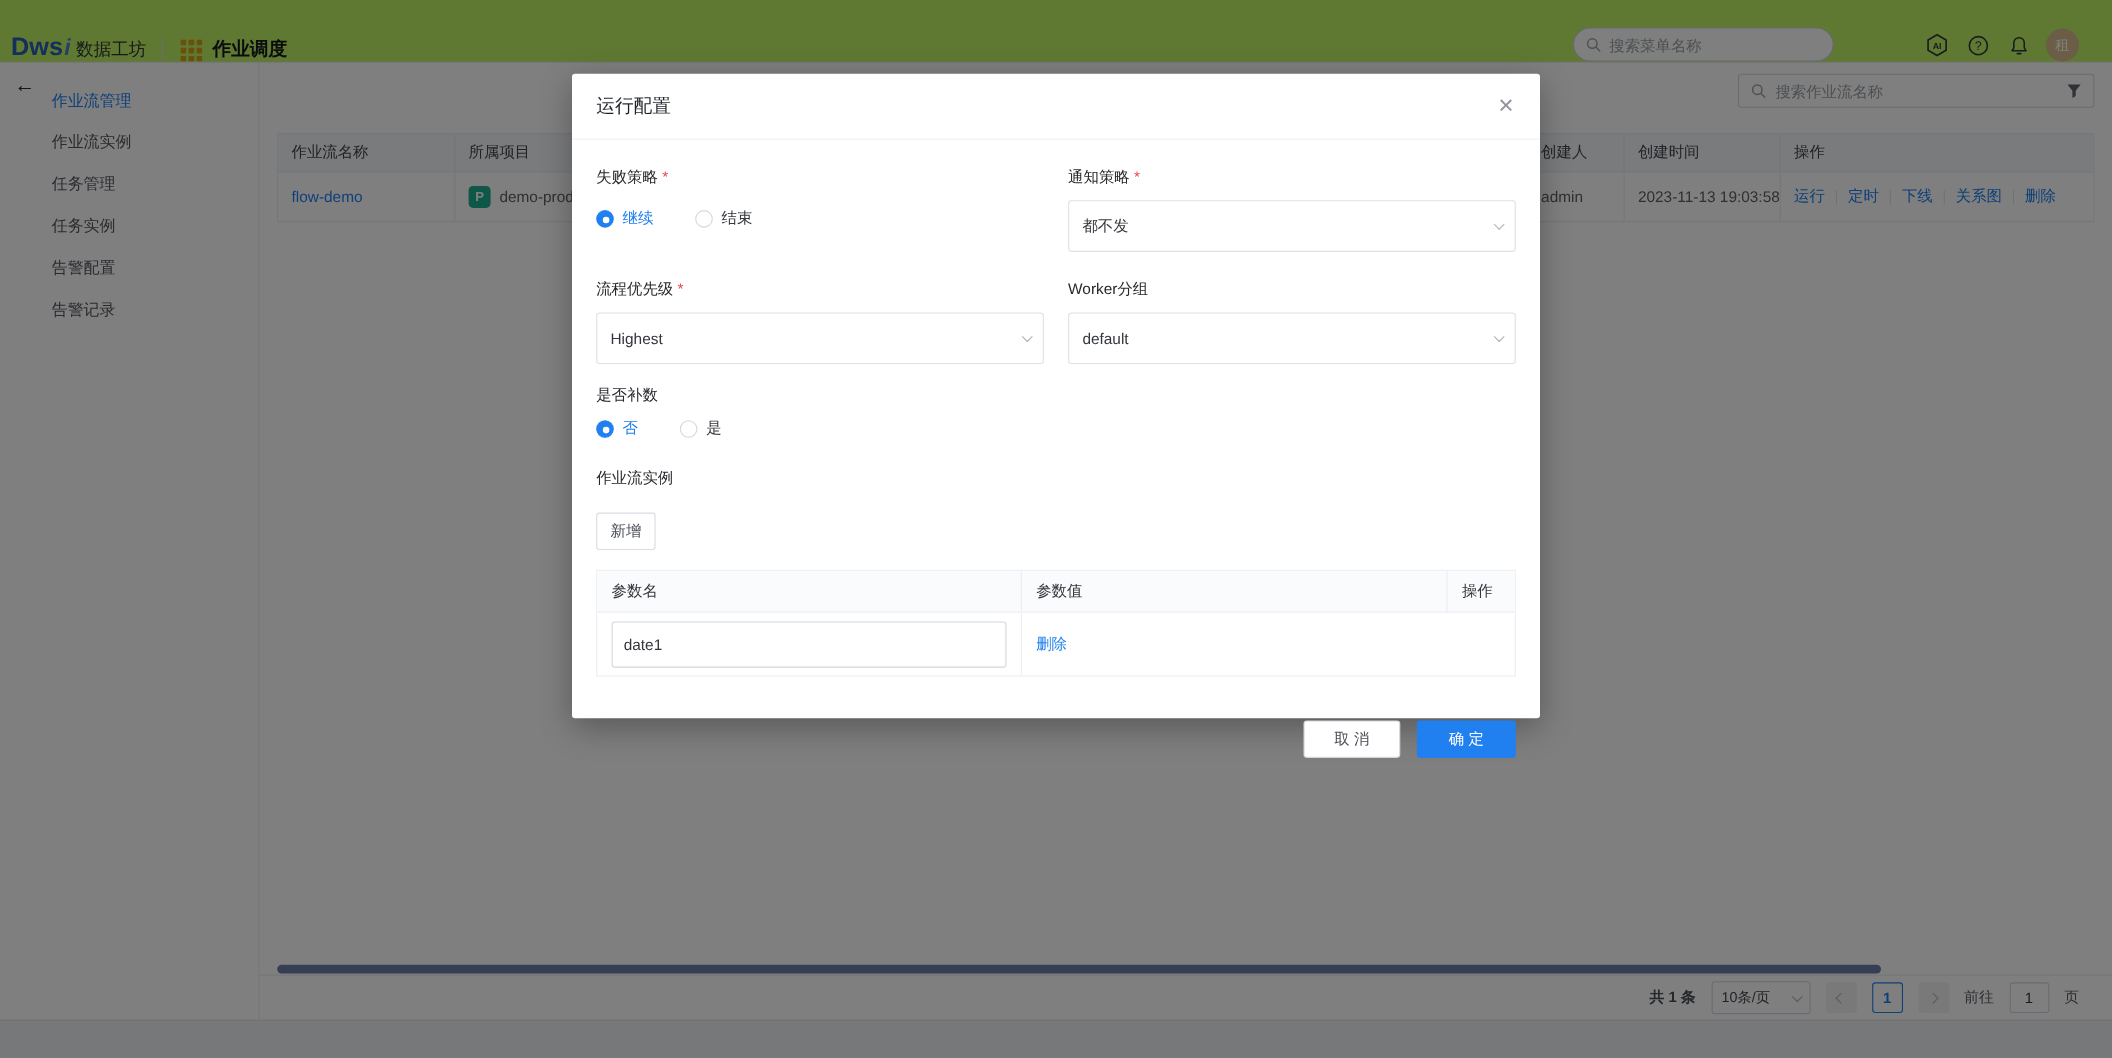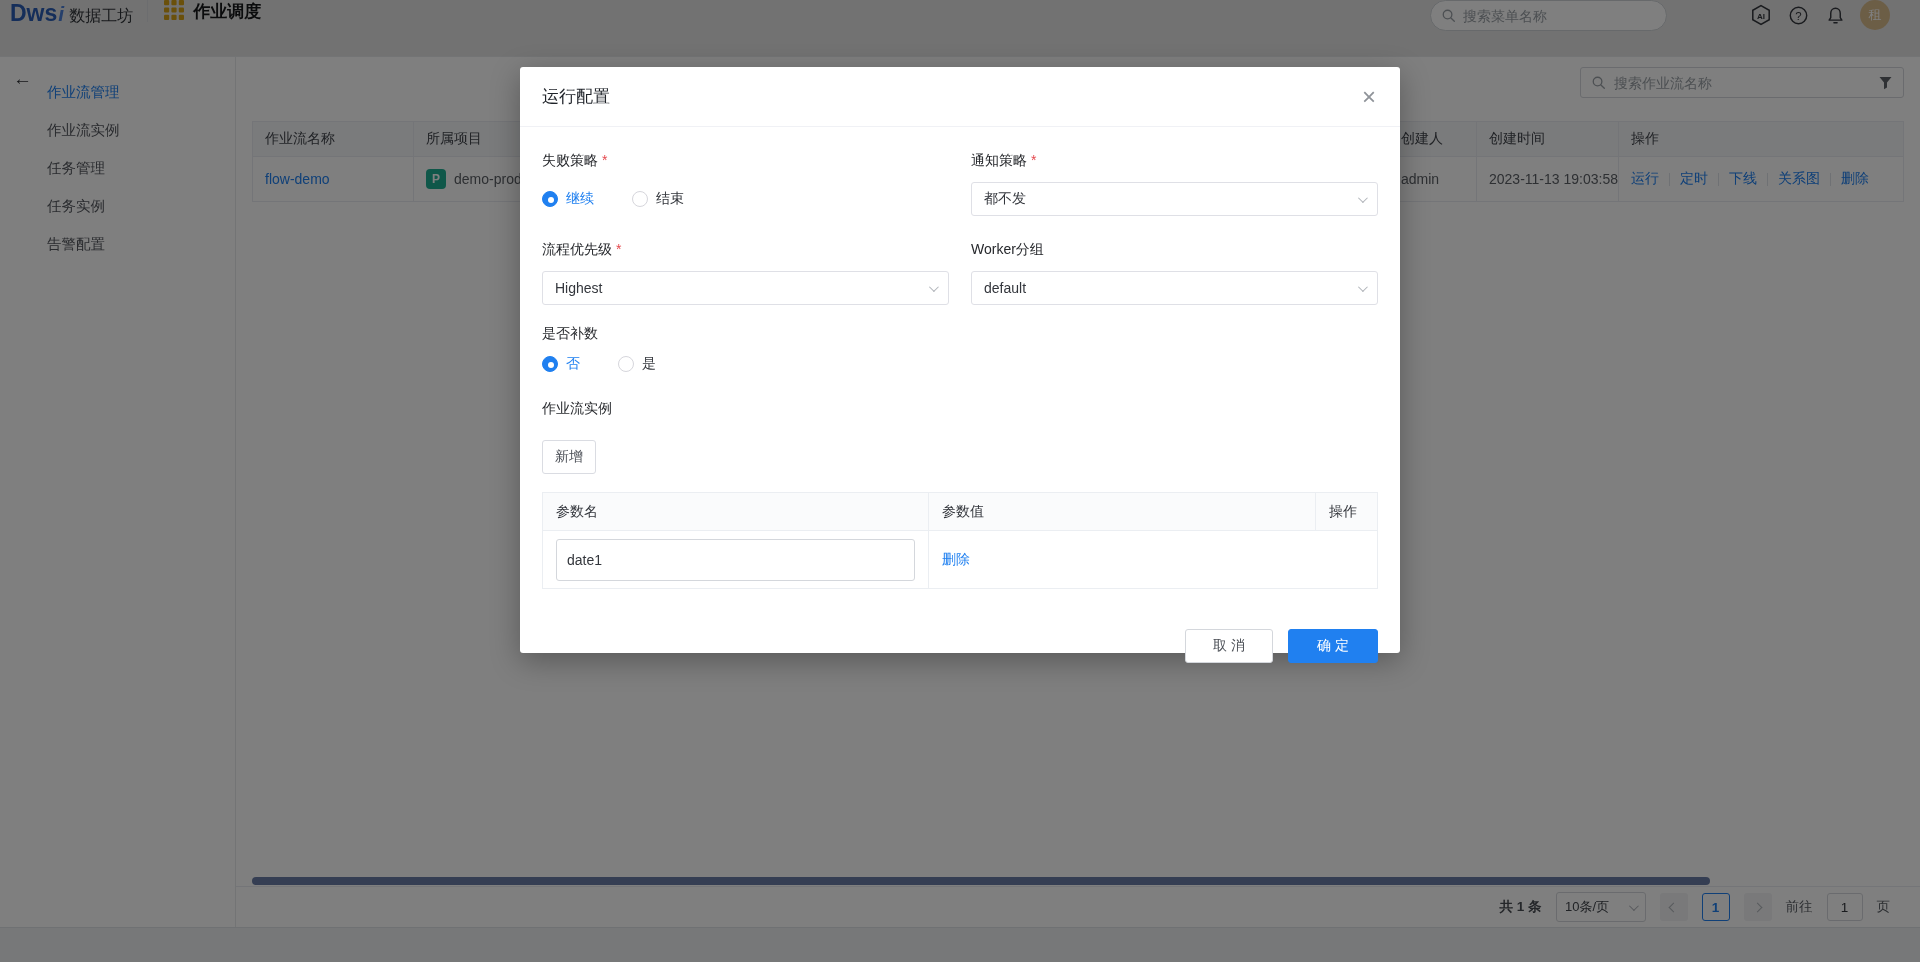--- a/index.html
+++ b/index.html
@@ -1,22 +1,22 @@
 <!DOCTYPE html>
 <html><head>
 <meta charset="utf-8">
 <style>
   * { margin:0; padding:0; box-sizing:border-box; }
   html,body { width:1920px; height:962px; }
   body { font-family:"Liberation Sans","DejaVu Sans",sans-serif; background:#fff; overflow:hidden; }
   .page { position:relative; width:1920px; height:962px; background:#fff; }
 
   
-  .app-header { position:absolute; left:0; top:0; width:1920px; height:57px; background:#e5e5e5;
-    border-bottom:1px solid #e6e8eb; display:flex; align-items:flex-start; padding-left:10px; }
+  .app-header { position:absolute; left:0; top:0; width:1920px; height:57px; background:#bef264;
+    border-bottom:1px solid #e6e8eb; display:flex; align-items:flex-end; padding-left:10px; }
   .logo { display:flex; align-items:baseline; cursor:pointer; }
   .logo-main { font-size:23px; font-weight:800; color:#2a5db4; letter-spacing:0; }
   .logo-i { font-size:21px; font-weight:800; font-style:italic; color:#4a7fd6; margin-left:1px; }
   .logo-product { font-size:16px; color:#2f3338; font-weight:500; margin-left:5px; }
   .hdr-divider { width:1px; height:22px; background:#d9dbde; margin:0 16px 0 14px; }
   .grid-icon { width:20px; height:20px; display:inline-block; }
   .app-title { font-size:17px; font-weight:700; color:#17181a; margin-left:9px; }
   .hdr-spacer { flex:1; }
   .hdr-search { width:237px; height:31px; border:1px solid #cfd3d7; border-radius:16px;
     display:flex; align-items:center; padding:0 10px; margin-right:82px; background:#fff; }
@@ -92,21 +92,21 @@
     border-radius:3px; box-shadow:0 8px 30px rgba(0,0,0,0.3); z-index:21; }
   .modal-header { height:60px; display:flex; align-items:center; justify-content:space-between;
     padding:0 24px 0 22px; border-bottom:1px solid #f0f1f5; }
   .modal-title { font-size:17px; font-weight:500; color:#1f2329; }
   .modal-close { font-size:24px; color:#8f9399; cursor:pointer; line-height:1; font-weight:300; }
   .modal-body { padding:0 22px; }
   .m-grid { display:grid; grid-template-columns:1fr 1fr; column-gap:22px; }
   .field-label { margin-top:25px; margin-bottom:12px; font-size:14px; color:#26282c; }
   .req { color:#e5484d; margin-left:4px; }
   .control-row { height:33px; display:flex; align-items:center; }
-  .select { height:34px; border:1px solid #dfe0e6; border-radius:3px; background:#fff; display:flex;
+  .select { height:47px; border:1px solid #dfe0e6; border-radius:3px; background:#fff; display:flex;
     align-items:center; justify-content:space-between; padding:0 12px; font-size:14px; color:#33363c; cursor:pointer; }
   .radio-group { display:flex; align-items:center; gap:38px;text-align:center; }
   .radio { display:flex; align-items:center; gap:8px; cursor:pointer; font-size:14px; color:#33363c; }
   .radio-dot { width:16px; height:16px; border-radius:50%; border:1px solid #d6d6dc; background:#fff;
     position:relative; flex:none; }
   .radio.checked .radio-dot { background:#2080f0; border-color:#2080f0; }
   .radio.checked .radio-dot::after { content:""; position:absolute; left:5px; top:5px; width:6px; height:6px;
     border-radius:50%; background:#fff; }
   .radio.checked { color:#2080f0; }
   .add-btn { margin-top:10px; width:54px; height:34px; border:1px solid #dadce2; border-radius:3px;
@@ -191,20 +191,21 @@
   </header>
 
   <aside class="sidebar">
     <span class="back-arrow">←</span>
     <ul class="side-menu">
       <li class="side-item active">作业流管理</li>
       <li class="side-item">作业流实例</li>
       <li class="side-item">任务管理</li>
       <li class="side-item">任务实例</li>
       <li class="side-item">告警配置</li>
+      <li class="side-item">告警记录</li>
     </ul>
   </aside>
 
   <main class="main">
     <div class="flow-search">
       <span style="display:flex;">
         <svg viewBox="0 0 16 16" width="15" height="15">
             <circle cx="7" cy="7" r="4.6" fill="none" stroke="#9aa0a6" stroke-width="1.4"></circle>
             <line x1="10.6" y1="10.6" x2="14.2" y2="14.2" stroke="#9aa0a6" stroke-width="1.4" stroke-linecap="round"></line>
           </svg>

